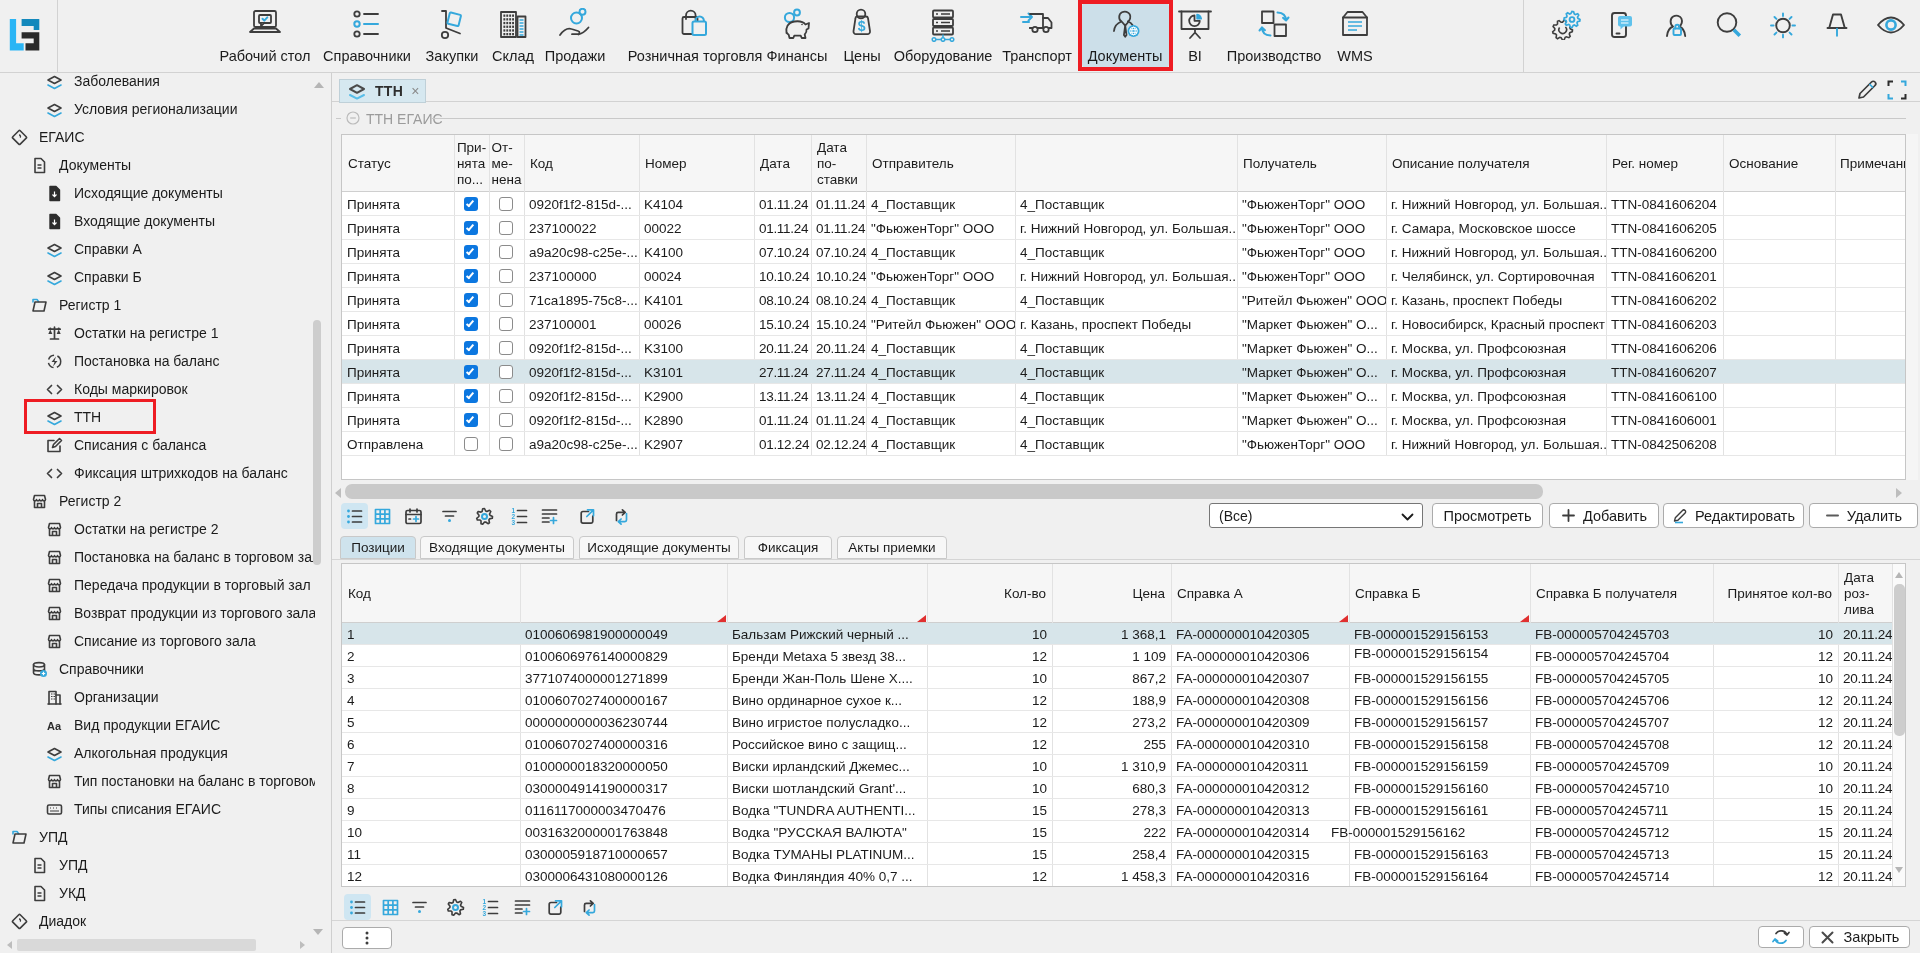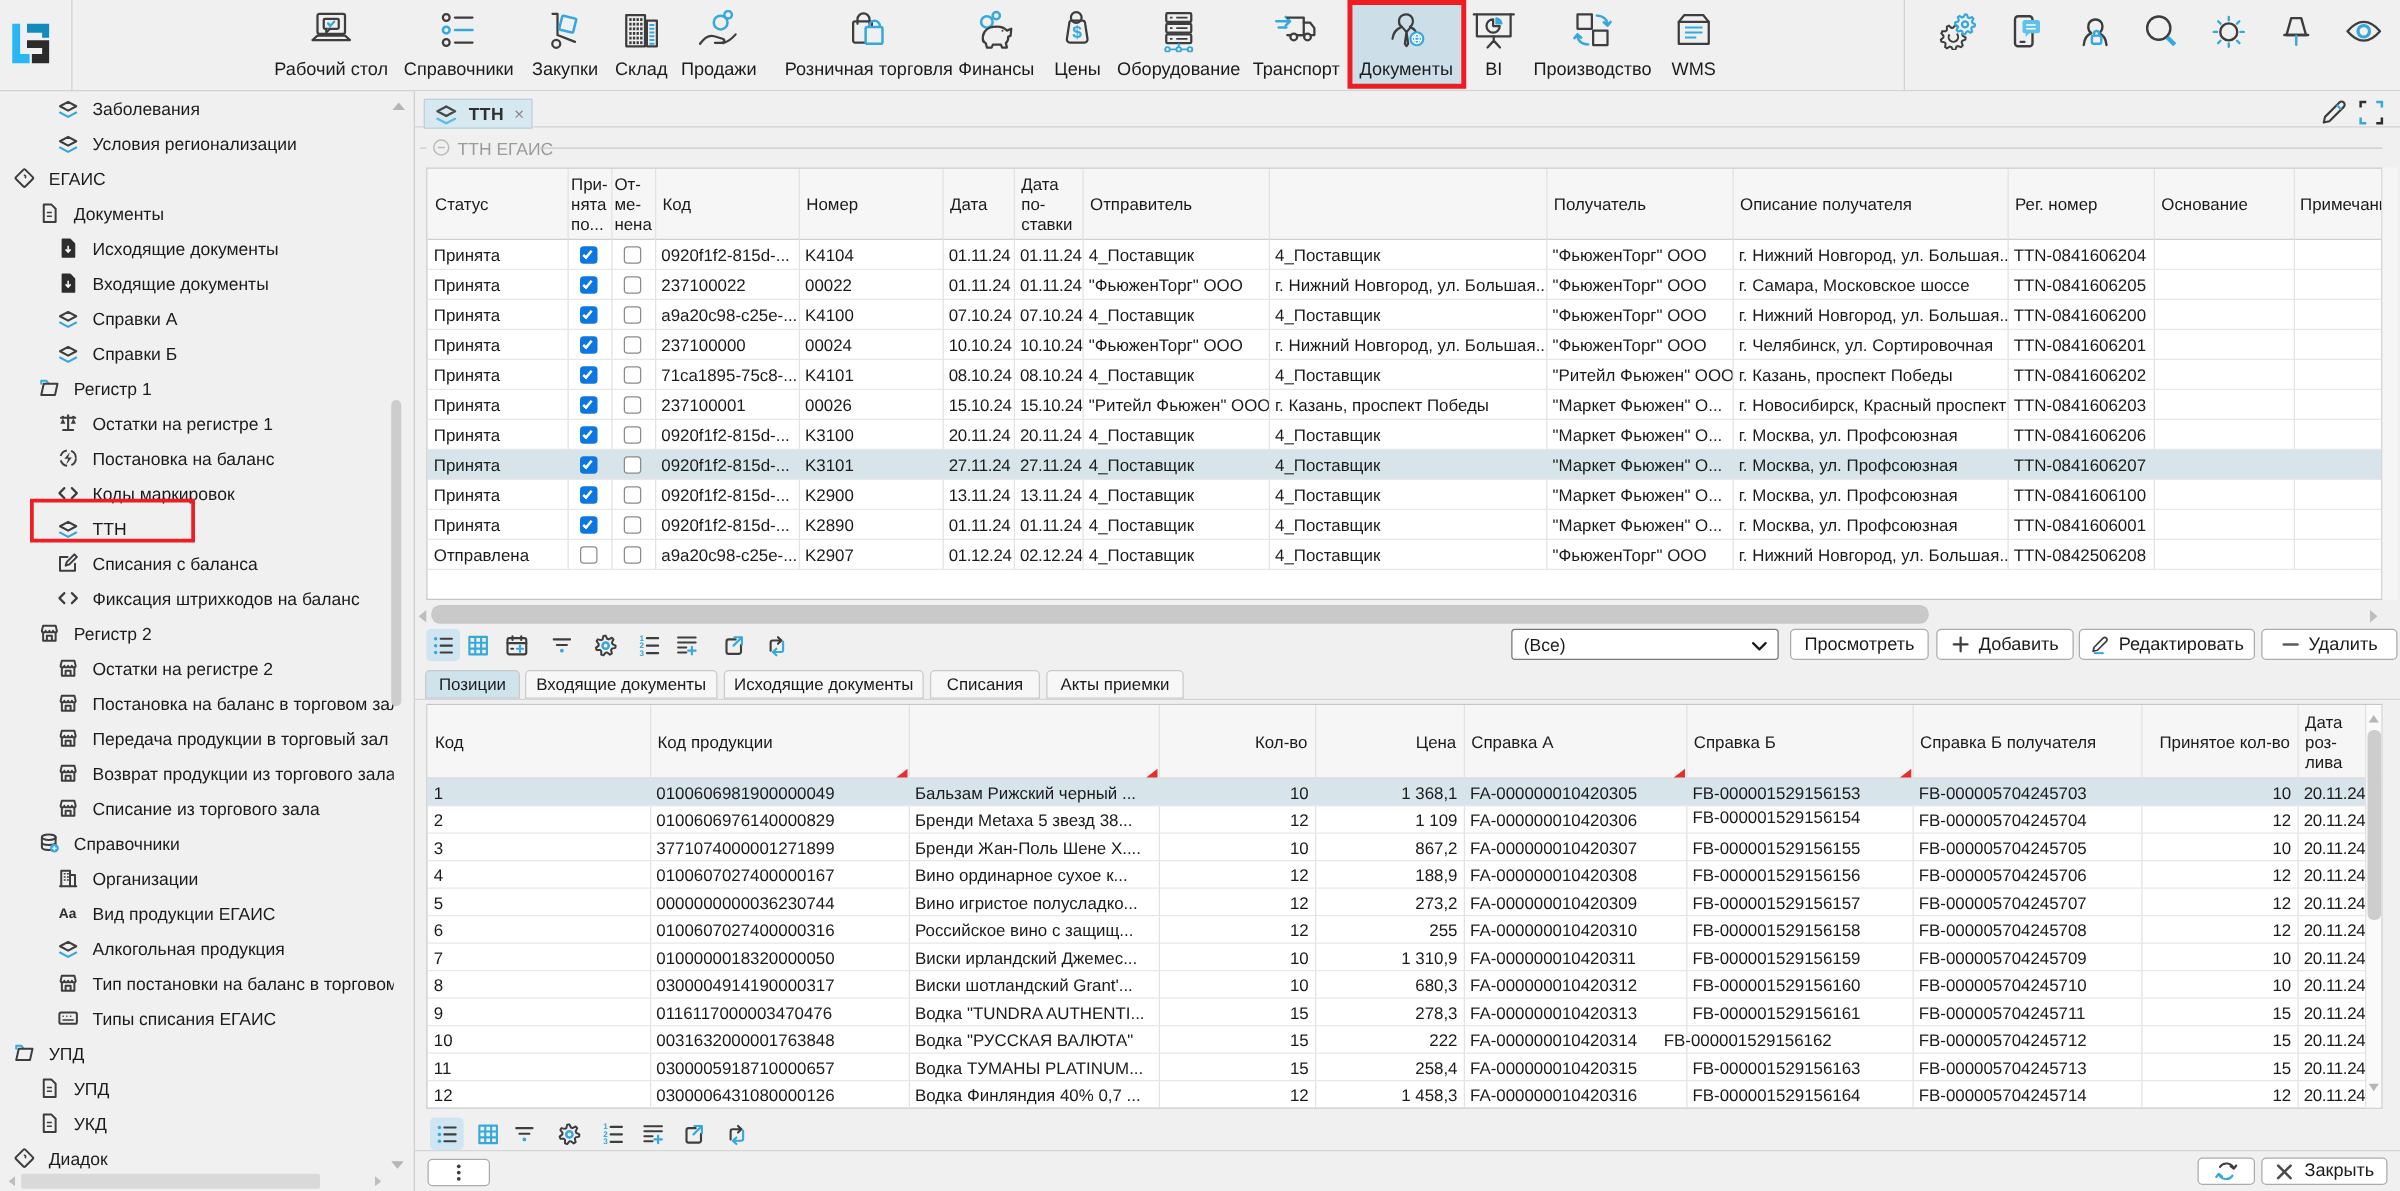--- a/index.html
+++ b/index.html
@@ -1,19 +1,19 @@
 <!DOCTYPE html>
 <html><head><meta charset="utf-8"><style>
 *{margin:0;padding:0;box-sizing:border-box}
 html,body{width:1920px;height:953px;overflow:hidden;background:#f0f0f0;font-family:"Liberation Sans",sans-serif;color:#1b1b1b}
 .a{position:absolute}
 .navitem{position:absolute;top:0;height:72px}
 .nic{position:absolute;left:50%;transform:translateX(-50%);top:8px}
 .nlb{position:absolute;left:50%;transform:translateX(-50%);top:48px;font-size:14.5px;white-space:nowrap;color:#1b1b1b}
-.ti{position:absolute;height:28px;display:flex;align-items:flex-end;font-size:14px;white-space:nowrap;overflow:hidden}
+.ti{position:absolute;height:28px;display:flex;align-items:center;font-size:14px;white-space:nowrap;overflow:hidden}
 .ti svg{margin-right:11px;flex:0 0 17px}
 .cell{position:absolute;top:0;bottom:0;display:flex;align-items:center;padding:0 5px;font-size:13.5px;white-space:nowrap;overflow:hidden}
 .cell.d{padding:0 1px 0 5px;letter-spacing:-0.3px}
 .cell.r{justify-content:flex-end}
 .btn{position:absolute;background:#fff;border:1px solid #ababab;border-radius:4px;display:flex;align-items:center;justify-content:center;font-size:14.5px}
 .tbi{position:absolute;width:27px;height:26px;display:flex;align-items:center;justify-content:center}
 
 </style></head><body>
 <div class="a" style="left:0;top:0;width:1920px;height:73px;background:#f0f0f0;border-bottom:1px solid #d2d2d2"></div>
 <div class="a" style="left:57px;top:0;width:1px;height:73px;background:#d2d2d2"></div>
@@ -752,27 +752,26 @@
   </div>
 <div class="btn" style="left:1809px;top:503px;width:109px;height:25px">
     <svg width="15" height="15" viewBox="0 0 15 15" style="">
       <path d="M2 7.5 h11" stroke="#5b5b5b" stroke-width="2" stroke-linecap="round"></path>
     </svg>
     <span style="margin-left:7px">Удалить</span>
   </div>
 <div class="a" style="left:340px;top:536px;width:76px;height:23px;background:#cfe3ed;border:1px solid #c9c9c9;border-radius:4px 4px 0 0;display:flex;align-items:center;justify-content:center;font-size:13.5px">Позиции</div>
 <div class="a" style="left:420px;top:536px;width:154px;height:23px;background:#f7f7f7;border:1px solid #c9c9c9;border-radius:4px 4px 0 0;display:flex;align-items:center;justify-content:center;font-size:13.5px">Входящие документы</div>
 <div class="a" style="left:579px;top:536px;width:160px;height:23px;background:#f7f7f7;border:1px solid #c9c9c9;border-radius:4px 4px 0 0;display:flex;align-items:center;justify-content:center;font-size:13.5px">Исходящие документы</div>
-<div class="a" style="left:744px;top:536px;width:88px;height:23px;background:#f7f7f7;border:1px solid #c9c9c9;border-radius:4px 4px 0 0;display:flex;align-items:center;justify-content:center;font-size:13.5px">Списания</div>
+<div class="a" style="left:744px;top:536px;width:88px;height:23px;background:#f7f7f7;border:1px solid #c9c9c9;border-radius:4px 4px 0 0;display:flex;align-items:center;justify-content:center;font-size:13.5px">Фиксация</div>
 <div class="a" style="left:837px;top:536px;width:110px;height:23px;background:#f7f7f7;border:1px solid #c9c9c9;border-radius:4px 4px 0 0;display:flex;align-items:center;justify-content:center;font-size:13.5px">Акты приемки</div>
 <div class="a" style="left:332px;top:559px;width:1588px;height:1px;background:#d5d5d5"></div>
 <div class="a" style="left:341px;top:563px;width:1565px;height:324px;background:#fff;border:1px solid #c6c6c6;overflow:hidden">
 <div class="a" style="left:0;top:0;width:1565px;height:59px;background:#f6f6f6;border-bottom:1px solid #cfcfcf"></div>
 <div class="a" style="left:0px;top:0;width:178px;height:59px;display:flex;align-items:center;justify-content:flex-start;padding:0 6px;font-size:13.5px;line-height:16px;white-space:pre">Код</div>
-<div class="a" style="left:178px;top:0;width:207px;height:59px;display:flex;align-items:center;justify-content:flex-start;padding:0 6px;font-size:13.5px;line-height:16px;white-space:pre">Код продукции</div>
 <div class="a" style="left:585px;top:0;width:125px;height:59px;display:flex;align-items:center;justify-content:flex-end;padding:0 6px;font-size:13.5px;line-height:16px;white-space:pre">Кол-во</div>
 <div class="a" style="left:710px;top:0;width:119px;height:59px;display:flex;align-items:center;justify-content:flex-end;padding:0 6px;font-size:13.5px;line-height:16px;white-space:pre">Цена</div>
 <div class="a" style="left:1007px;top:0;width:181px;height:59px;display:flex;align-items:center;justify-content:flex-start;padding:0 6px;font-size:13.5px;line-height:16px;white-space:pre">Справка Б</div>
 <div class="a" style="left:829px;top:0;width:178px;height:59px;display:flex;align-items:center;justify-content:flex-start;padding:0 6px;font-size:13.5px;line-height:16px;white-space:pre">Справка А</div>
 <div class="a" style="left:1188px;top:0;width:183px;height:59px;display:flex;align-items:center;justify-content:flex-start;padding:0 6px;font-size:13.5px;line-height:16px;white-space:pre">Справка Б получателя</div>
 <div class="a" style="left:1371px;top:0;width:125px;height:59px;display:flex;align-items:center;justify-content:flex-end;padding:0 6px;font-size:13.5px;line-height:16px;white-space:pre">Принятое кол-во</div>
 <div class="a" style="left:1496px;top:0;width:54px;height:59px;display:flex;align-items:center;justify-content:flex-start;padding:0 6px;font-size:13.5px;line-height:16px;white-space:pre">Дата
 роз-
 лива</div>
 <div class="a" style="left:178px;top:0;width:1px;height:323px;background:#e2e2e2"></div>

